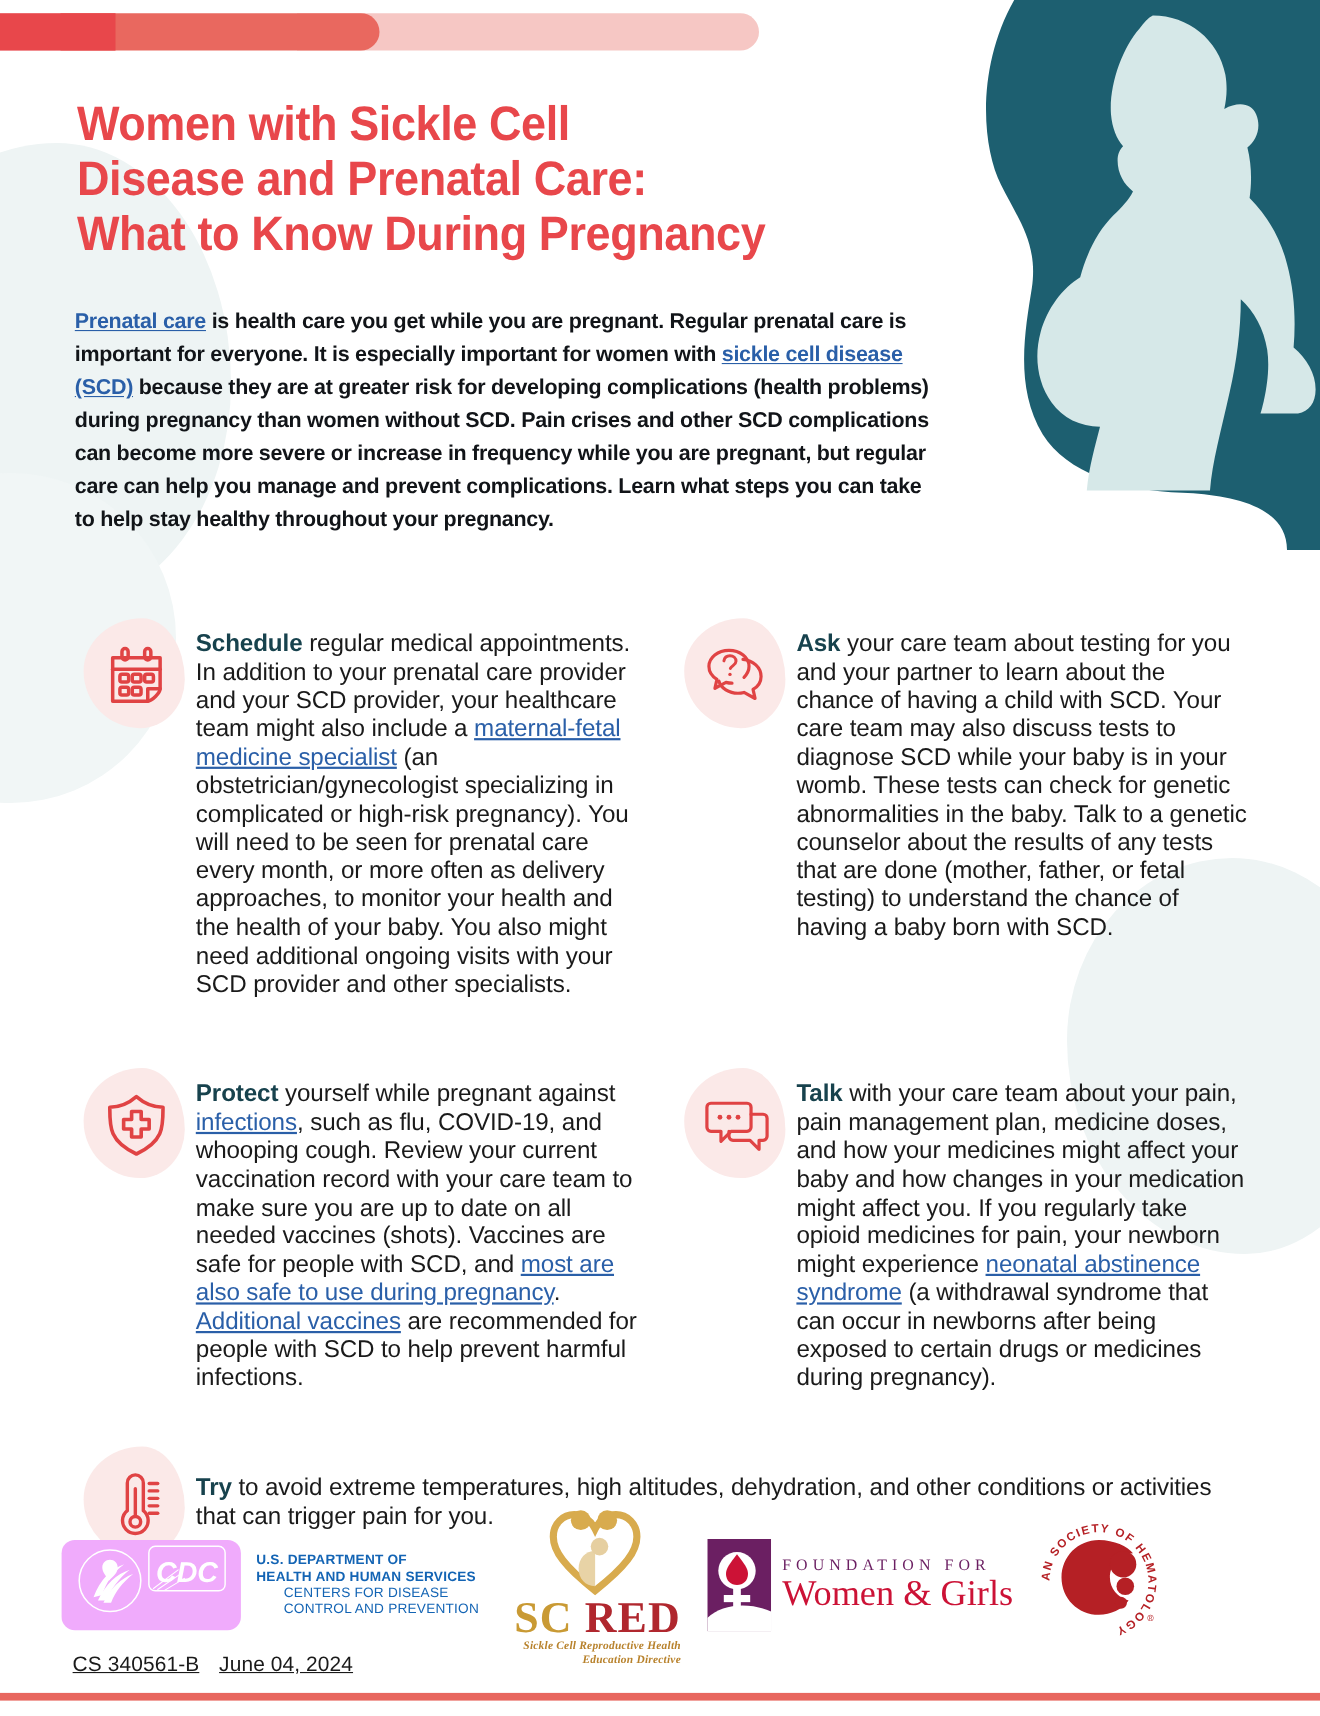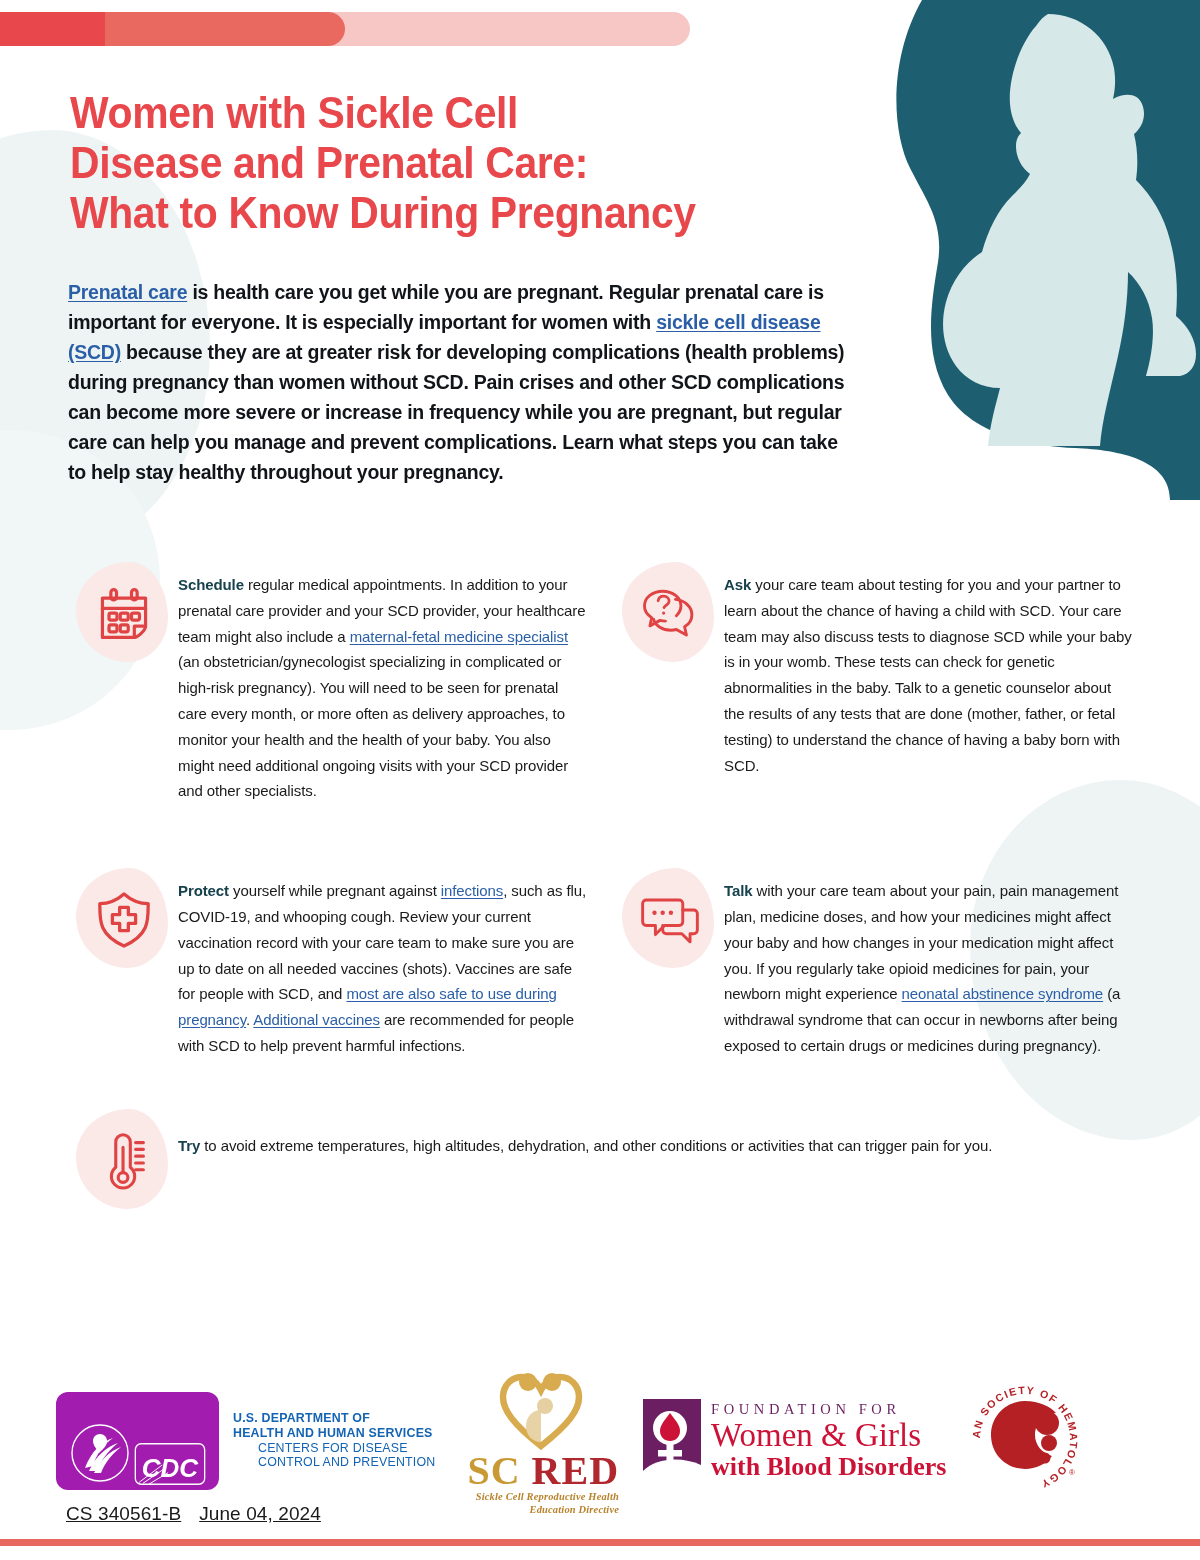--- a/index.html
+++ b/index.html
@@ -114,21 +114,21 @@
   }
   .blob {
     position: absolute; left: 6px; top: 2px;
     width: 92px; height: 100px;
     background: #fbe9e8;
     border-radius: 58% 42% 44% 56% / 48% 56% 44% 52%;
   }
   .icon-wrap svg { position: relative; z-index: 2; display: block; }
 
   .tip-body {
-    font-size: 15px;
+    font-size: 22px;
     line-height: 25.8px;
     color: #1a1a1a;
     letter-spacing: -0.1px;
     padding-top: 12px;
   }
   .tip-wide .tip-body { padding-top: 26px; }
   .tip-body b { color: #17424d; font-weight: bold; }
   .tip-body a {
     color: #2a5fa8;
     text-decoration: underline;
@@ -141,24 +141,24 @@
 
   
   .logos {
     position: absolute; left: 56px; top: 1378px;
     width: 1090px; height: 125px;
     z-index: 6;
     display: flex; align-items: center;
   }
   .logo-cdc { display: flex; align-items: center; }
   .cdc-badge {
-    width: 163px; height: 98px;
-    background: #a21caf;
+    width: 163px; height: 82px;
+    background: #f0abfc;
     border-radius: 12px;
-    display: flex; align-items: flex-end; justify-content: center;
+    display: flex; align-items: flex-start; justify-content: center;
     gap: 2px;
   }
   .cdc-text {
     margin-left: 14px;
     color: #1364b4;
     line-height: 14.6px;
     letter-spacing: 0.2px;
   }
   .cdc-text .l1, .cdc-text .l2 { font-weight: bold; font-size: 12.4px; }
   .cdc-text .l3, .cdc-text .l4 { font-weight: normal; font-size: 12.4px; margin-left: 25px; }
@@ -397,21 +397,20 @@
         <rect x="0" y="0" width="58" height="84" fill="#6b1f62"></rect>
         <path d="M0 72 C14 58 40 58 58 66 L58 84 L0 84 Z" fill="#ffffff"></path>
         <circle cx="27" cy="29" r="17" fill="#ffffff"></circle>
         <rect x="23.5" y="44" width="7" height="22" fill="#ffffff"></rect>
         <rect x="15" y="51" width="24" height="6.5" fill="#ffffff"></rect>
         <path d="M27 14 c7 9 10 13 10 18 c0 6-4.5 10-10 10 s-10-4-10-10 c0-5 3-9 10-18 Z" fill="#cc1236"></path>
       </svg>
       <div class="fwg-text">
         <div class="fwg-l1">FOUNDATION FOR</div>
         <div class="fwg-l2">Women &amp; Girls</div>
-        <div class="fwg-l3">with Blood Disorders</div>
       </div>
     </div>
 
     <div class="logo-ash">
       <svg width="120" height="120" viewBox="0 0 120 120">
         <defs>
           <path id="ashArc" d="M60 60 m-45 0 a45 45 0 1 1 90 0 a45 45 0 1 1 -90 0"></path>
         </defs>
         <text font-family="Liberation Sans, sans-serif" font-size="10.6" font-weight="bold" fill="#b52025" letter-spacing="1.5">
           <textPath href="#ashArc" startOffset="26%" text-anchor="middle">AMERICAN SOCIETY OF HEMATOLOGY</textPath>

